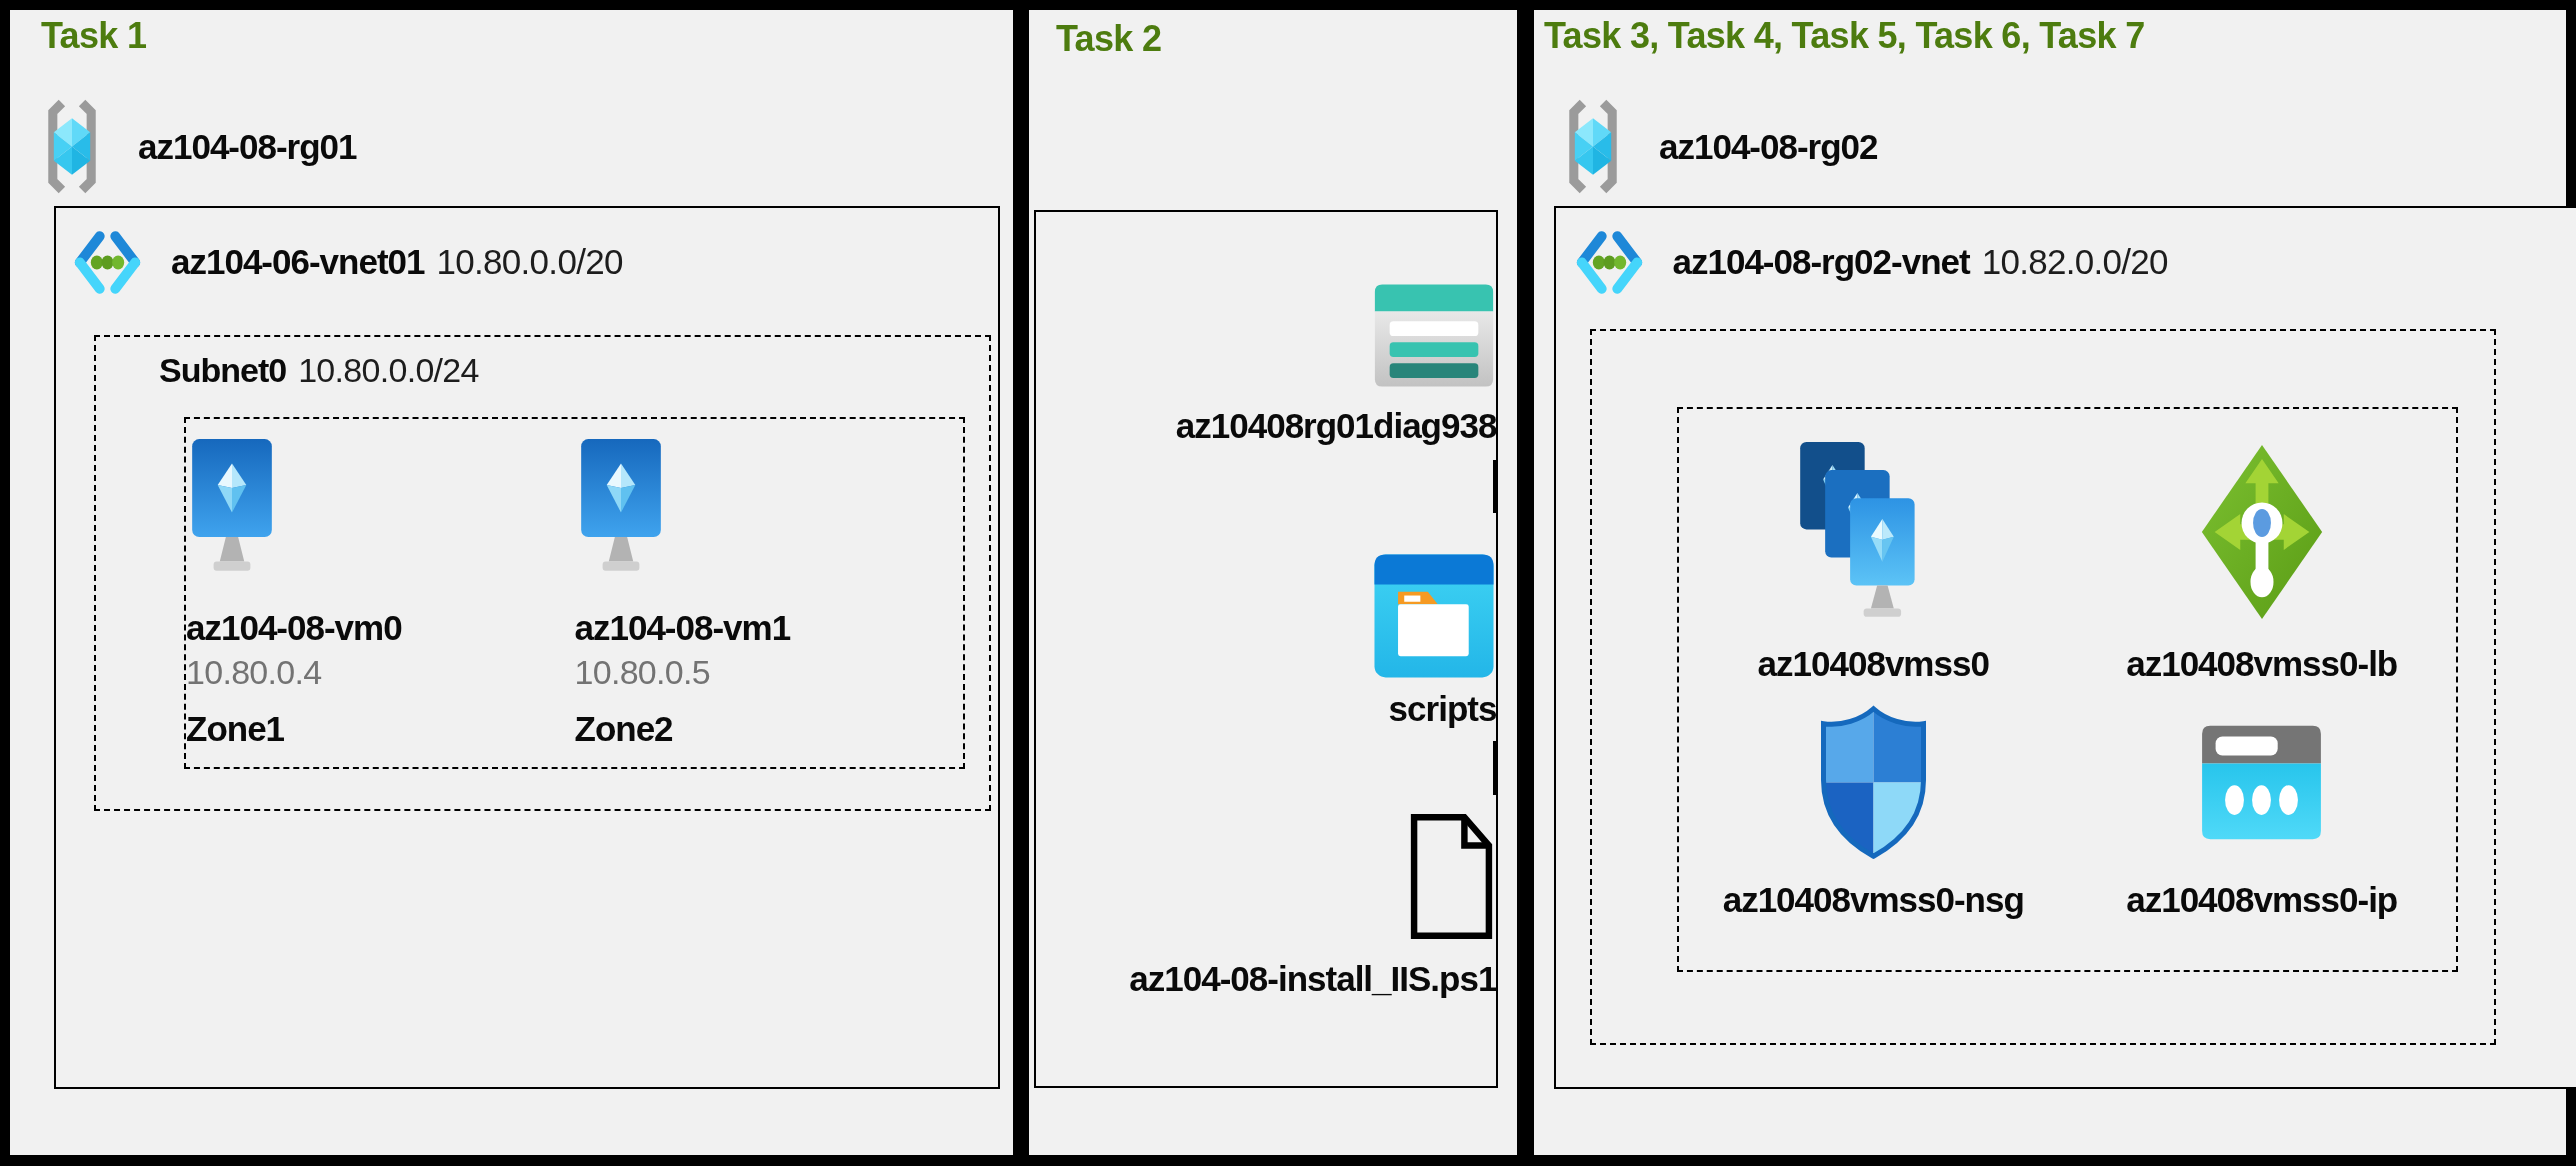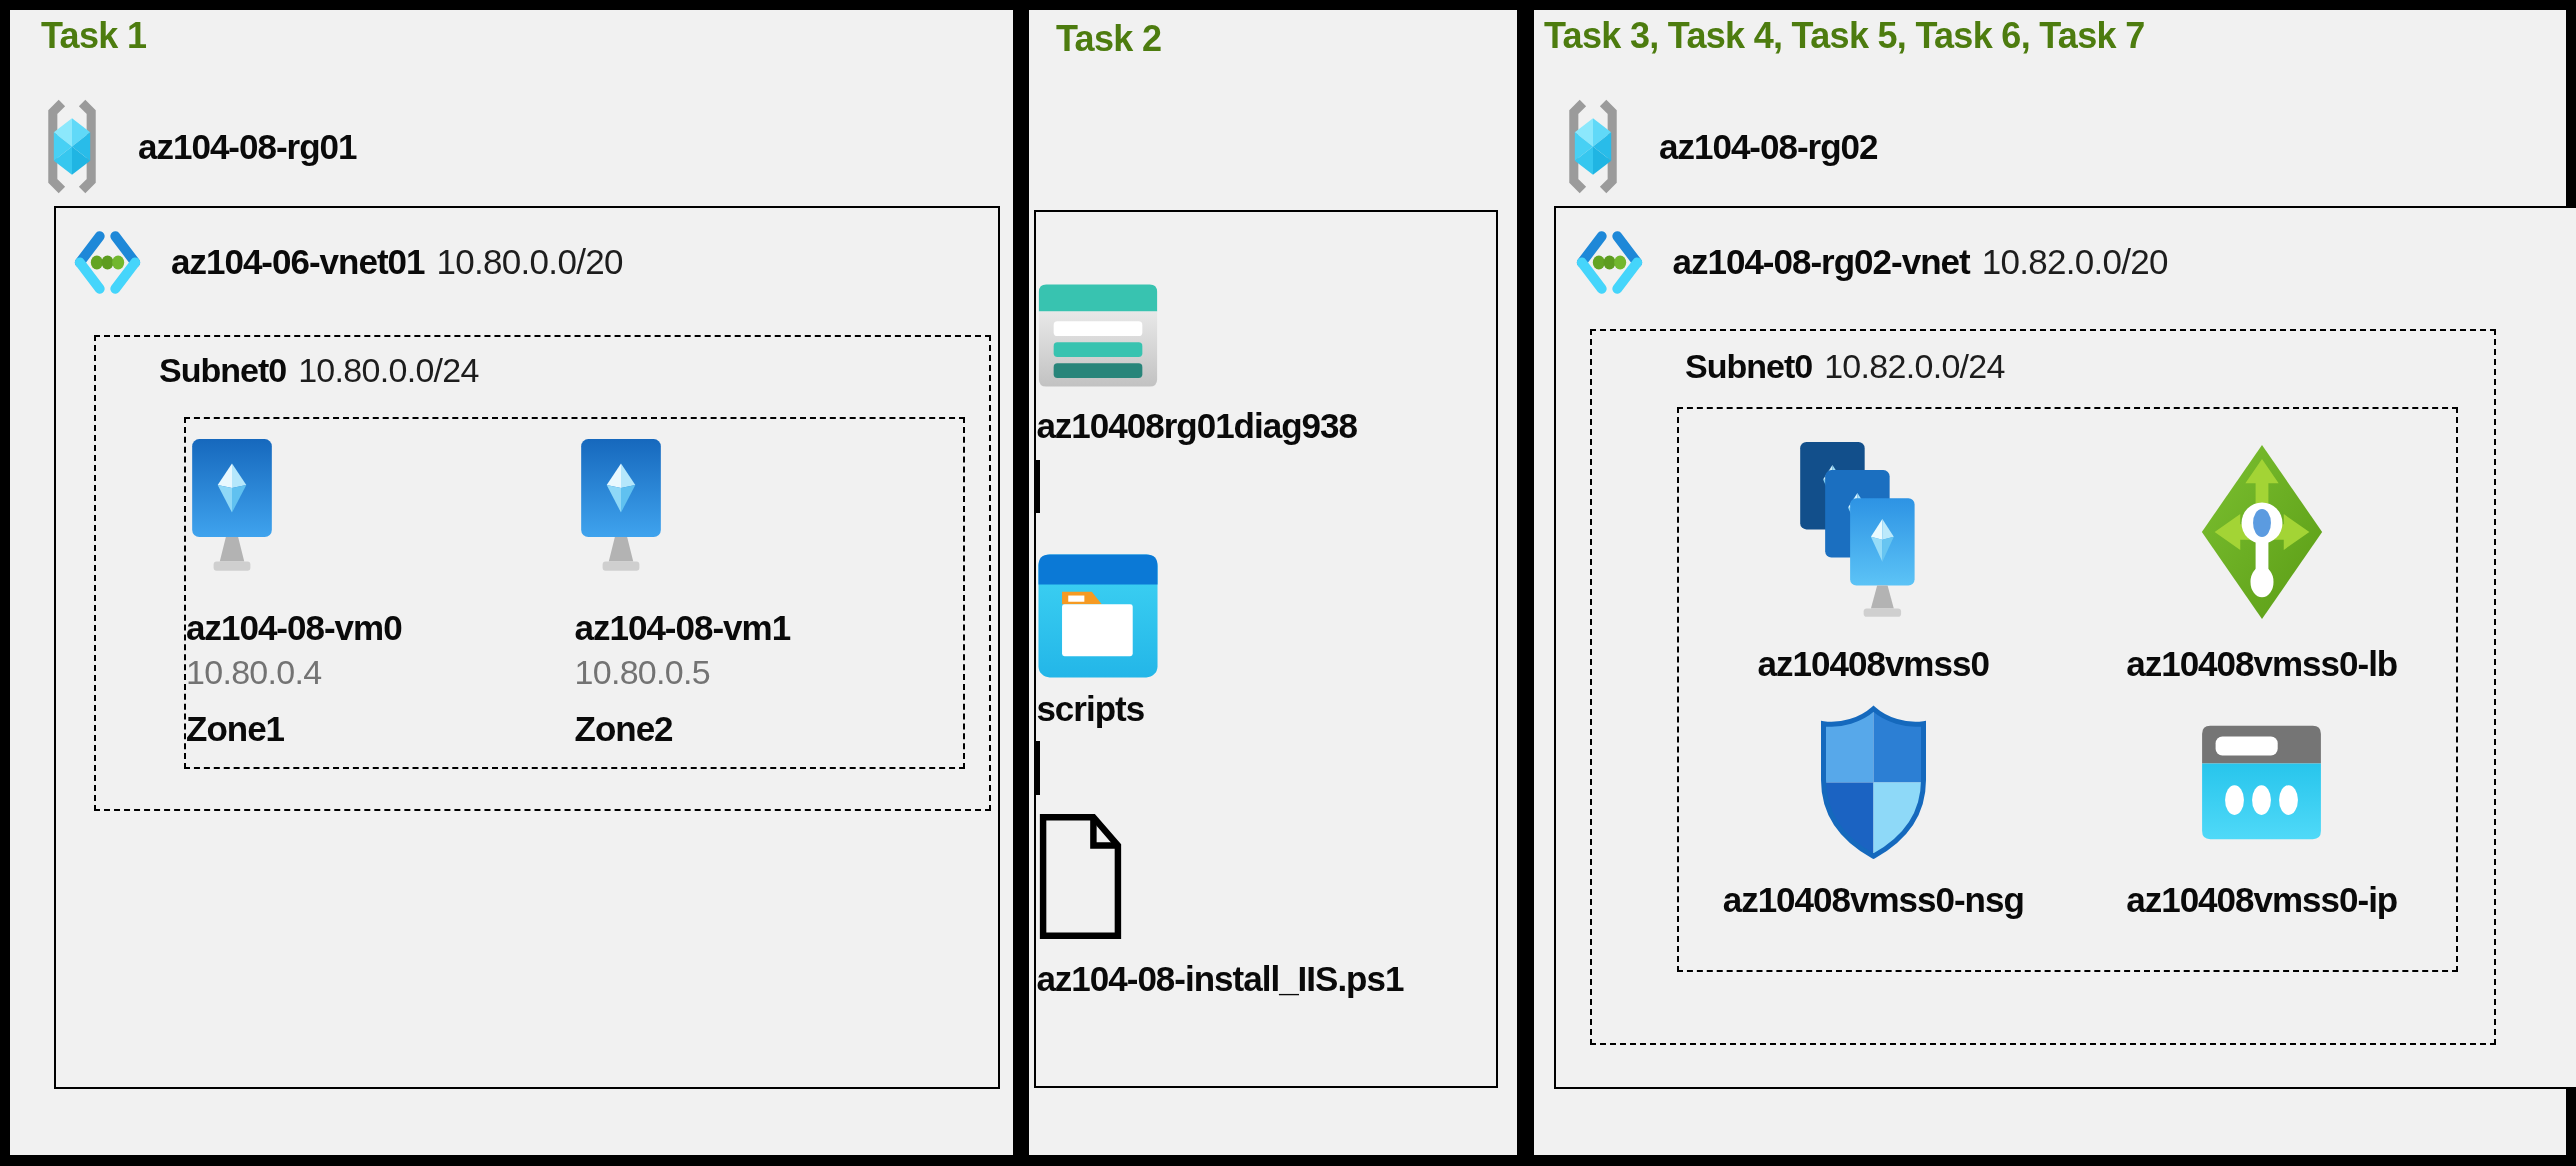--- a/index.html
+++ b/index.html
@@ -69,21 +69,21 @@
 
   .res-cell { display:flex; flex-direction:column; align-items:center; box-sizing:border-box; }
   .res-cell.row1 { padding-top:23px; }
   .res-cell.row2 { padding-top:8px; }
   .res-icon-wrap { display:flex; align-items:center; justify-content:center; }
   .res-cell.row1 .res-icon-wrap { height:200px; }
   .res-cell.row2 .res-icon-wrap { height:170px; }
   .res-cell .res-name { margin-top:12px; }
 
   
-  #panel-2 .inner-box { display:flex; flex-direction:column; align-items:flex-start; }
+  #panel-2 .inner-box { display:flex; flex-direction:column; align-items:flex-end; }
   .connector { width:3.4px; background:#000; }
   #conn-1 { height:53px; margin-top:13.5px; }
   #conn-2 { height:54px; margin-top:12px; }
   #storage-icon-box { margin-top:65px; }
   #storage-label    { margin-top:12px; }
   #scripts-icon-box { margin-top:39px; }
   #scripts-label    { margin-top:9.4px; }
   #file-icon-box    { margin-top:17.5px; }
   #file-label       { margin-top:17.5px; }
 
@@ -263,23 +263,20 @@
           <path d="M89,45 L61,82" stroke="#45d5fb" stroke-width="14" stroke-linecap="round"></path>
           <ellipse cx="35" cy="45" rx="8.5" ry="10" fill="#63a424"></ellipse>
           <ellipse cx="50" cy="45" rx="8.5" ry="10" fill="#5d9c20"></ellipse>
           <ellipse cx="65" cy="45" rx="8.5" ry="10" fill="#72b72e"></ellipse>
         </svg>
       </span>
       <span class="res-name"><span>az104-08-rg02-vnet</span><span class="cidr">10.82.0.0/20</span></span>
     </div>
 
     <div class="dashed-box" id="subnet-3">
-      <div class="subnet-label">
-        <span class="res-name">Subnet0</span><span class="res-sub cidr">10.82.0.0/24</span>
-      </div>
 
       <div class="dashed-box" id="resgrid-3">
 
         <div class="res-cell row1">
           <span class="res-icon-wrap">
             <svg width="146" height="181" viewBox="0 0 140 174">
               <defs>
                 <linearGradient id="g5" x1="0" y1="0" x2="0" y2="1">
                   <stop offset="0" stop-color="#2d93e4"></stop>
                     <stop offset="1" stop-color="#5cc3f6"></stop>

